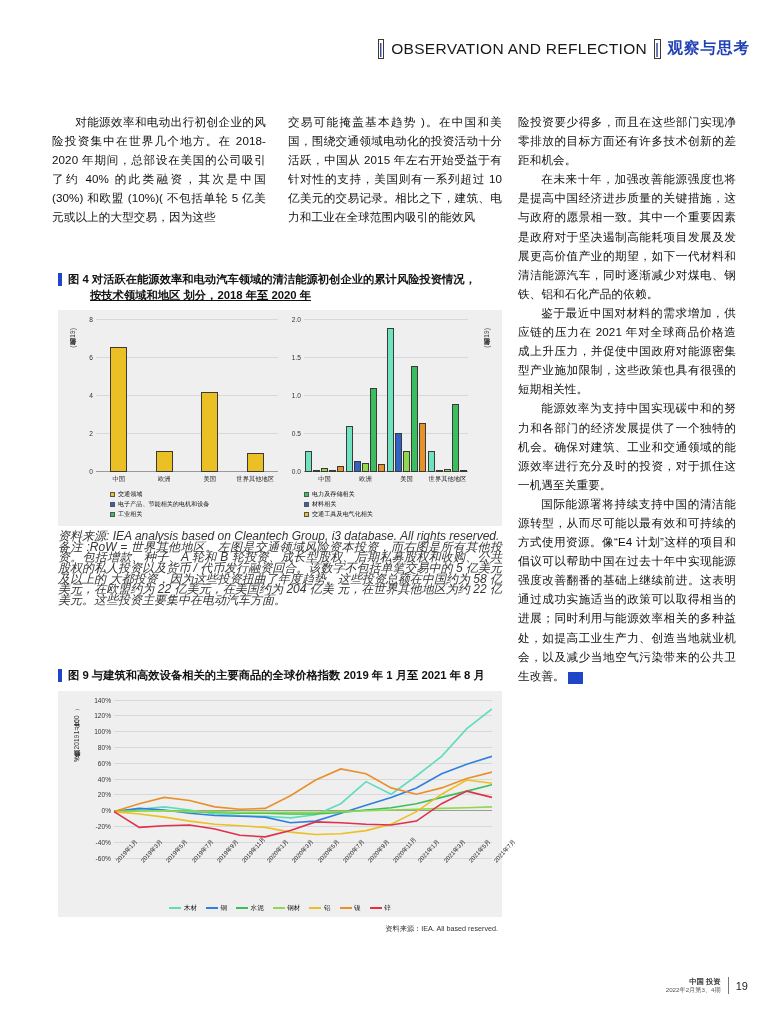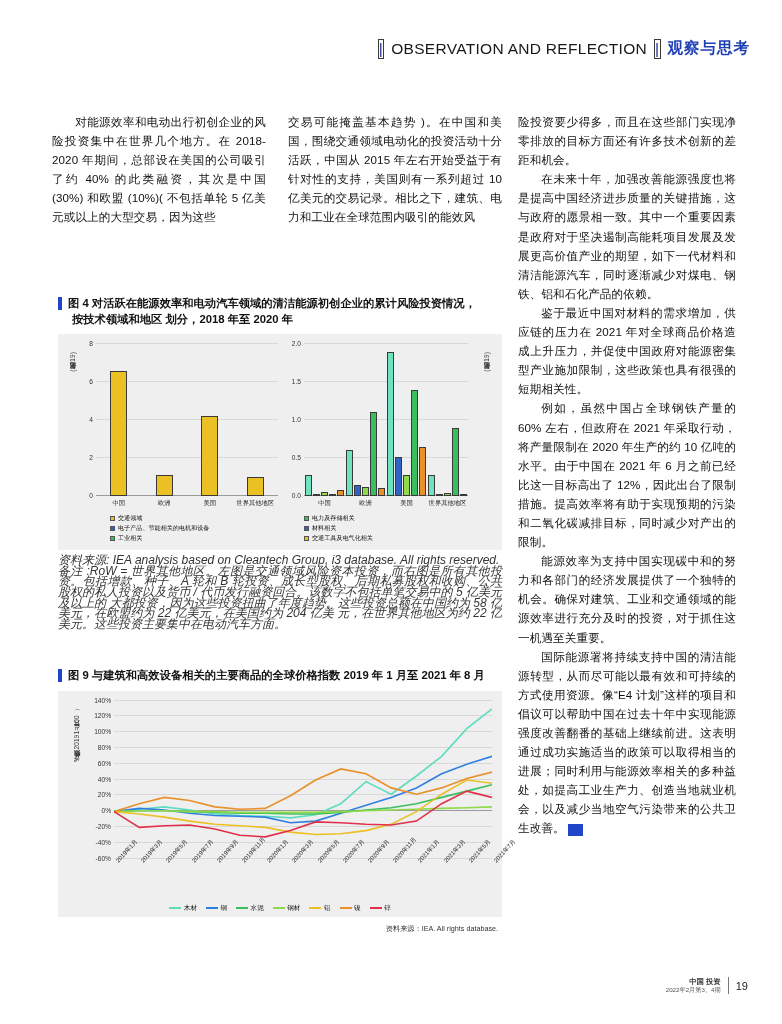--- a/index.html
+++ b/index.html
@@ -132,32 +132,31 @@
   </div>
 
   <div class="col col2">
     <p>交易可能掩盖基本趋势 )。在中国和美国，围绕交通领域电动化的投资活动十分活跃，中国从 2015 年左右开始受益于有针对性的支持，美国则有一系列超过 10 亿美元的交易记录。相比之下，建筑、电力和工业在全球范围内吸引的能效风</p>
   </div>
 
   <div class="col col3">
     <p>险投资要少得多，而且在这些部门实现净零排放的目标方面还有许多技术创新的差距和机会。</p>
     <p class="indent">在未来十年，加强改善能源强度也将是提高中国经济进步质量的关键措施，这与政府的愿景相一致。其中一个重要因素是政府对于坚决遏制高能耗项目发展及发展更高价值产业的期望，如下一代材料和清洁能源汽车，同时逐渐减少对煤电、钢铁、铝和石化产品的依赖。</p>
     <p class="indent">鉴于最近中国对材料的需求增加，供应链的压力在 2021 年对全球商品价格造成上升压力，并促使中国政府对能源密集型产业施加限制，这些政策也具有很强的短期相关性。</p>
-    <p class="indent">例如，虽然中国占全球钢铁产量的 60% 左右，但政府在 2021 年采取行动，将产量限制在 2020 年生产的约 10 亿吨的水平。由于中国在 2021 年 6 月之前已经比这一目标高出了 12%，因此出台了限制措施。提高效率将有助于实现预期的污染和二氧化碳减排目标，同时减少对产出的限制。</p>
     <p class="indent">能源效率为支持中国实现碳中和的努力和各部门的经济发展提供了一个独特的机会。确保对建筑、工业和交通领域的能源效率进行充分及时的投资，对于抓住这一机遇至关重要。</p>
     <p class="indent"><span>国际能源署将持续支持中国的清洁能源转型，从而尽可能以最有效和可持续的方式使用资源。像“E4 计划”这样的项目和倡议可以帮助中国在过去十年中实现能源强度改善翻番的基础上继续前进。这表明通过成功实施适当的政策可以取得相当的进展；同时利用与能源效率相关的多种益处，如提高工业生产力、创造当地就业机会，以及减少当地空气污染带来的公共卫生改善。</span><span class="endmark">IZ</span></p>
   </div>
 
-  <div class="figure" id="fig4" style="top:296px;">
+  <div class="figure" id="fig4" style="top:272px;">
     <div class="fig-title">
       <span class="tick"></span>
       <span class="txt">
         <b>图 4</b>
         <span>对活跃在能源效率和电动汽车领域的清洁能源初创企业的累计风险投资情况，</span><br>
-        <span style="display:inline-block;margin-left:4px;">按技术领域和地区 划分，2018 年至 2020 年</span>
+        <span style="display:inline-block;margin-left:22px;text-decoration:underline;">按技术领域和地区 划分，2018 年至 2020 年</span>
       </span>
     </div>
     <div class="fig-body">
       <div class="charts2">
         <div class="chartbox">
           <div style="padding-left:30px;">
             <div class="plot" id="p4l" style="height:152px;">
               <div class="ylab" id="p4l-ylab" style="left:-27px;top:8px;">十亿美元 (2019)</div>
               <div class="grid" id="p4l-grid">
                   <div class="gl zero" style="bottom: 0%;">
@@ -397,21 +396,21 @@
               <span class="ln" style="background: rgb(232, 144, 42);"></span>
               <span class="lt">镍</span>
             </div>
             <div class="li">
               <span class="ln" style="background: rgb(224, 48, 74);"></span>
               <span class="lt">锌</span>
             </div>
           </div>
       </div>
     </div>
-    <div class="src-right">资料来源：IEA. All rights database.</div>
+    <div class="src-right">资料来源：IEA. All based reserved.</div>
   </div>
 
   <div class="footer-brand">
     <div class="fb-txt">
       <div class="fb-1">中国 投资</div>
       <div class="fb-2">2022年2月第3、4期</div>
     </div>
     <div class="fb-div"></div>
     <div class="fb-pg">19</div>
   </div>

